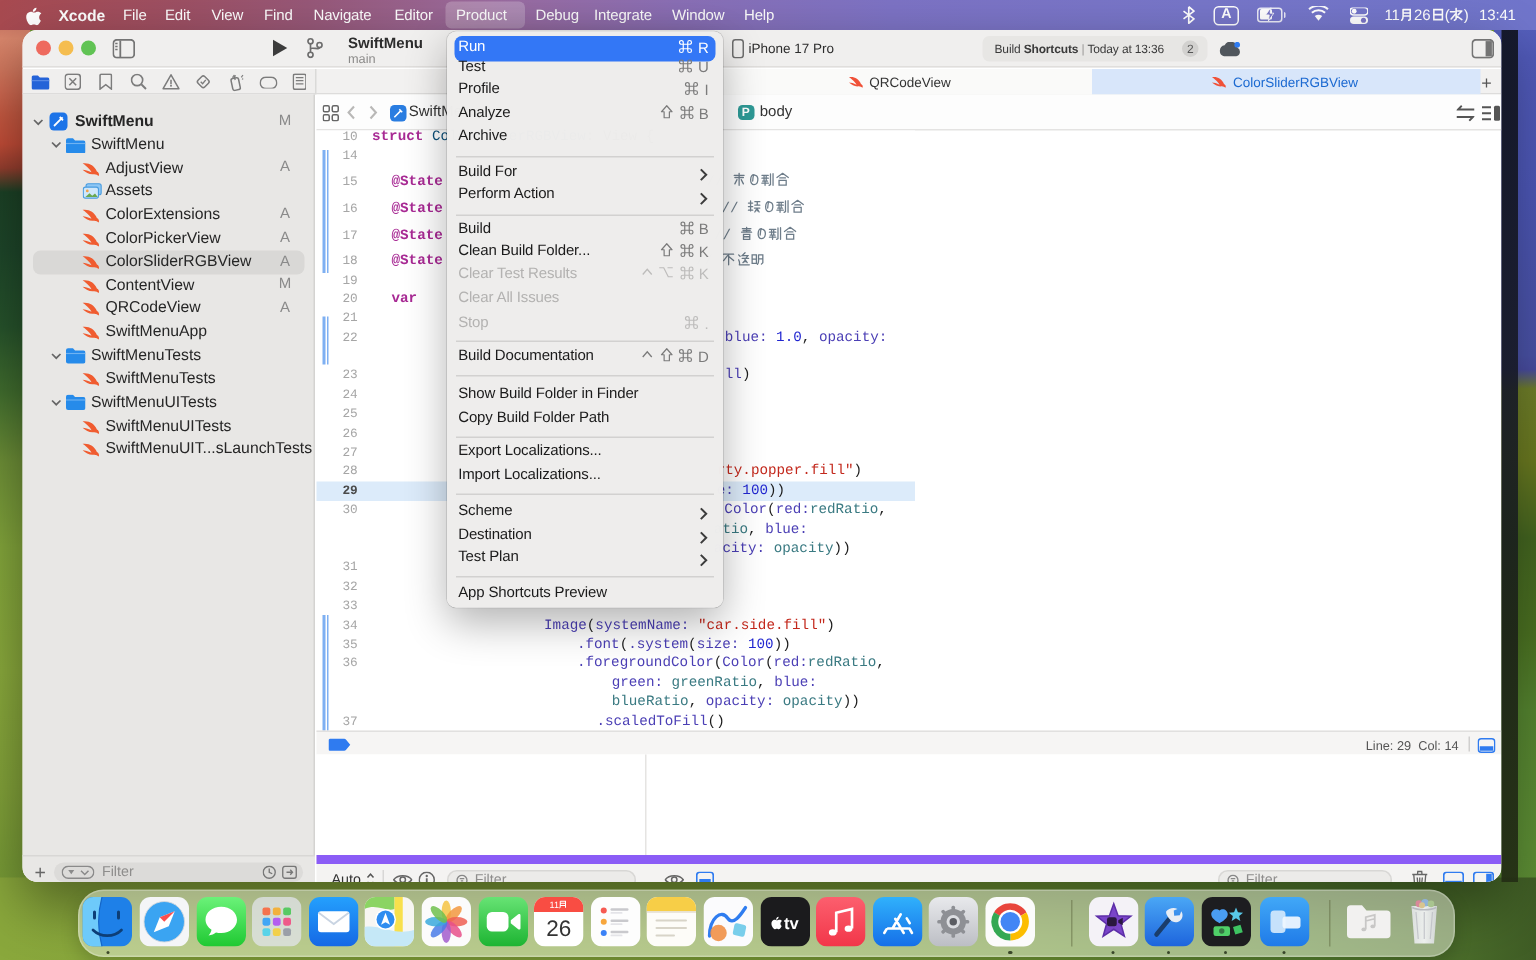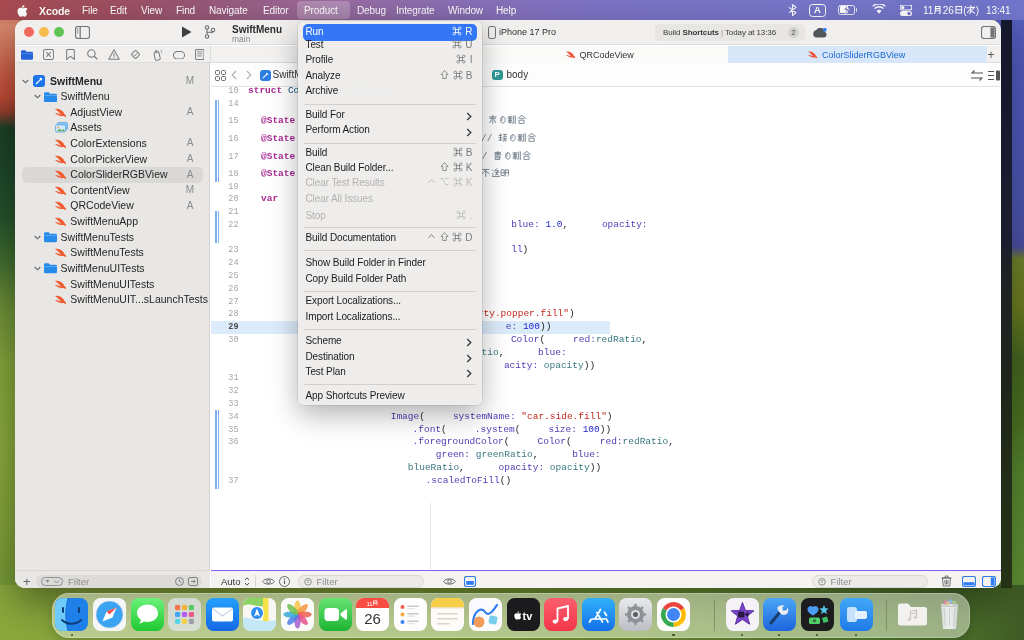--- a/index.html
+++ b/index.html
@@ -27,27 +27,27 @@
   #tabbar { position:absolute; left:194.5px; top:0; width:791.5px; height:17.5px; background:#f2f1f0; border-left:1px solid #dadad8; border-bottom:1px solid #dddcdb;}
   #sidebar { position:absolute; left:0; top:43px; width:194.5px; height:527px; background:#e8e7e5; border-right:1px solid #d4d3d1; }
   
   #crumb { position:absolute; left:195.5px; top:43px; width:790.5px; height:23.5px; background:#fdfdfd; border-bottom:1px solid #e4e3e2; }
   
   #editor { position:absolute; left:195.5px; top:66.5px; width:399.2px; height:416.5px; background:#fff; }
   #canvas { position:absolute; left:594.7px; top:66.5px; width:391.3px; height:378.5px; background:#f7f7f6; border-left:1px solid #d8d7d5; }
   #canvbar { position:absolute; left:594.7px; top:445px; width:391.3px; height:22px; background:#fdfdfd; border-left:1px solid #d8d7d5; border-top:1px solid #e4e3e2;}
   #edbottom { position:absolute; left:195.5px; top:467px; width:790.5px; height:16px; background:#f6f5f4; border-top:1px solid #e1e0df; }
   #debug { position:absolute; left:195.5px; top:483px; width:790.5px; height:67px; background:#fff; }
-  #botbar { position:absolute; left:195.5px; top:550px; width:790.5px; height:20px; background:#f4f3f2; border-top:1px solid #8b5cf6; }
+  #botbar { position:absolute; left:195.5px; top:550px; width:790.5px; height:20px; background:#f4f3f2; border-top:6px solid #8b5cf6; }
   #sidefoot { position:absolute; left:0; top:550px; width:194.5px; height:20px; background:#e8e7e5; border-top:1px solid #d8d7d5;}
 
   .code { font-family:"Liberation Mono", monospace; font-size:9.5px; white-space:pre; color:#1d1d1d; }
   .ln { font-family:"Liberation Mono", monospace; font-size:8.5px; color:#a6a6a6; position:absolute; width:26px; text-align:right; }
   .kw { color:#a82a94; font-weight:bold; }
-  .ind { color:#4b3fb5;padding-left:28px; }
+  .ind { color:#4b3fb5; }
   .tl2 { color:#3a7a82; }
   .str { color:#c3281c; }
   .num { color:#2126d0; }
   .cmt { color:#6e7d8a; }
 
   
   #pmenu { position:absolute; left:298px; top:21px; width:184px; height:384px;
     background:rgba(238,237,236,.99); border-radius:6px;
     box-shadow:0 10px 28px rgba(0,0,0,.3), 0 0 0 0.5px rgba(0,0,0,.15); font-size:10px; color:#1b1b1b; letter-spacing:-0.1px; }
   .mrow { position:absolute; left:7.5px; }
@@ -417,20 +417,31 @@
       <div class="abs code" style="left:267.3px;top:234.6px;"><span class="ind">e:</span> <span class="num">100</span>))</div>
       <div class="abs code" style="left:272.4px;top:247.4px;"><span class="ind">Color</span>(<span class="ind">red:</span><span class="tl2">redRatio</span>,</div>
       <div class="abs code" style="left:265.4px;top:260.2px;"><span class="tl2">atio</span>, <span class="ind">blue:</span></div>
       <div class="abs code" style="left:265.4px;top:273.0px;"><span class="ind">acity:</span> <span class="tl2">opacity</span>))</div>
       <div class="abs code" style="left:152.2px;top:324.2px;"><span class="ind">Image</span>(<span class="ind">systemName:</span> <span class="str">"car.side.fill"</span>)</div>
       <div class="abs code" style="left:174.1px;top:337.0px;"><span class="ind">.font</span>(<span class="ind">.system</span>(<span class="ind">size:</span> <span class="num">100</span>))</div>
       <div class="abs code" style="left:174.1px;top:349.8px;"><span class="ind">.foregroundColor</span>(<span class="ind">Color</span>(<span class="ind">red:</span><span class="tl2">redRatio</span>,</div>
       <div class="abs code" style="left:197.3px;top:362.6px;"><span class="ind">green:</span> <span class="tl2">greenRatio</span>, <span class="ind">blue:</span></div>
       <div class="abs code" style="left:197.3px;top:375.4px;"><span class="tl2">blueRatio</span>, <span class="ind">opacity:</span> <span class="tl2">opacity</span>))</div>
       <div class="abs code" style="left:187.1px;top:388.2px;"><span class="ind">.scaledToFill</span>()</div>
+    </div>
+  <div id="edbottom">
+    <svg class="abs" style="left:8.5px;top:4px" width="15" height="9" viewBox="0 0 15 9">
+        <path d="M1 0.5 L10.5 0.5 A1.5 1.5 0 0 1 11.6 1 L14.5 4.5 L11.6 8 A1.5 1.5 0 0 1 10.5 8.5 L1 8.5 A1 1 0 0 1 0 7.5 L0 1.5 A1 1 0 0 1 1 0.5 Z" fill="#2f7bf0"></path>
+      </svg>
+    <div class="abs" style="left:700px;top:3.5px;font-size:8.5px;color:#555;">Line: 29&nbsp;&nbsp;Col: 14</div>
+    <div class="abs" style="left:768px;top:3px;width:1px;height:10px;background:#d0cfce;"></div>
+    <svg class="abs" style="left:774.5px;top:3.5px" width="12" height="10" viewBox="0 0 12 10">
+        <rect x="0.5" y="0.5" width="11" height="9" rx="2" fill="none" stroke="#2f7bf0" stroke-width="1"></rect>
+        <rect x="1.5" y="5.5" width="9" height="3" fill="#2f7bf0"></rect>
+      </svg>
     </div>
   <div id="debug">
       <div class="abs" style="left:219.5px;top:0;width:1px;height:67px;background:#e5e4e2;"></div>
     </div>
   <div id="sidefoot">
     <div class="abs" style="left:8px;top:3px;font-size:13px;color:#666;">+</div>
     <div class="abs" style="left:21px;top:3.5px;width:166px;height:13px;background:#dcdbd9;border-radius:7px;"></div>
     <svg class="abs" style="left:26px;top:5.5px" width="22" height="9" viewBox="0 0 22 9">
         <rect x="0.5" y="0.5" width="21" height="8" rx="4" fill="none" stroke="#8a8a8a" stroke-width="0.9"></rect>
         <path d="M4.5 3 L8.5 3 L6.5 5.8 Z" fill="#8a8a8a"></path>

